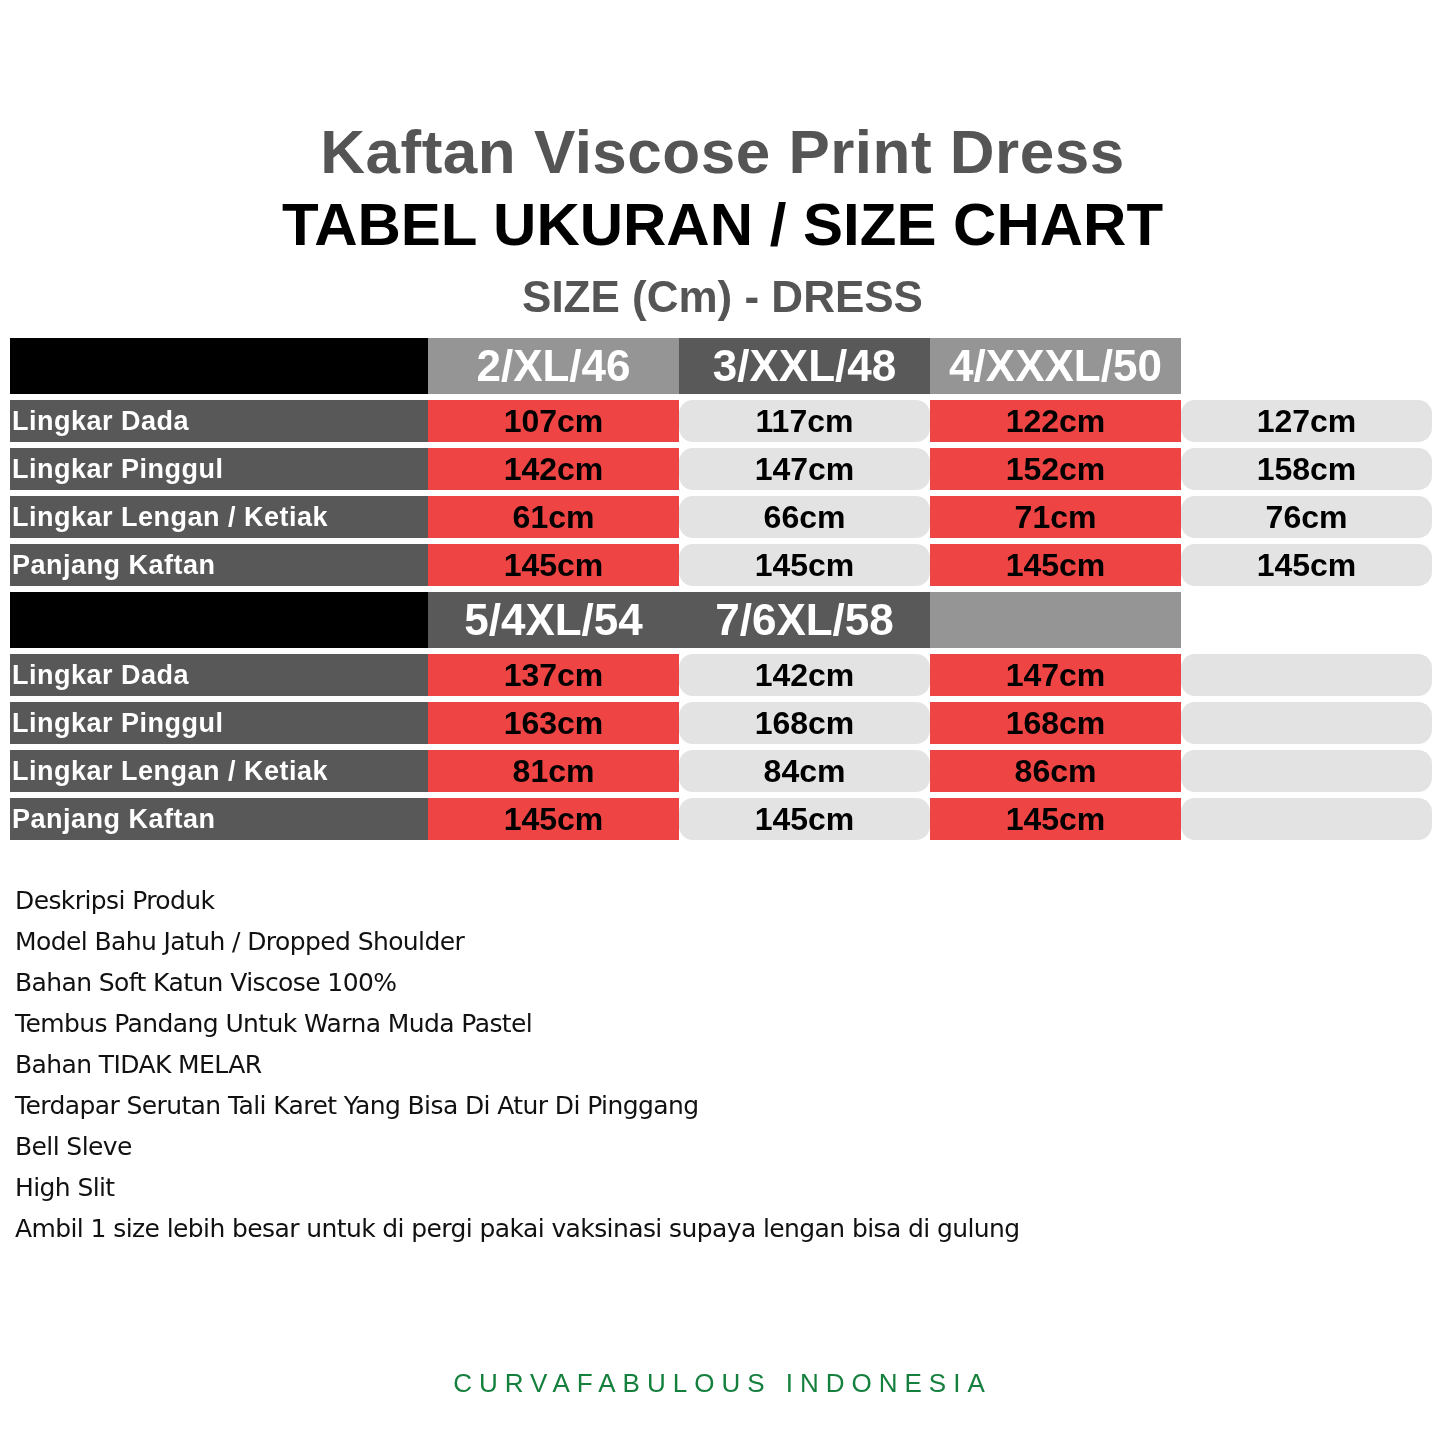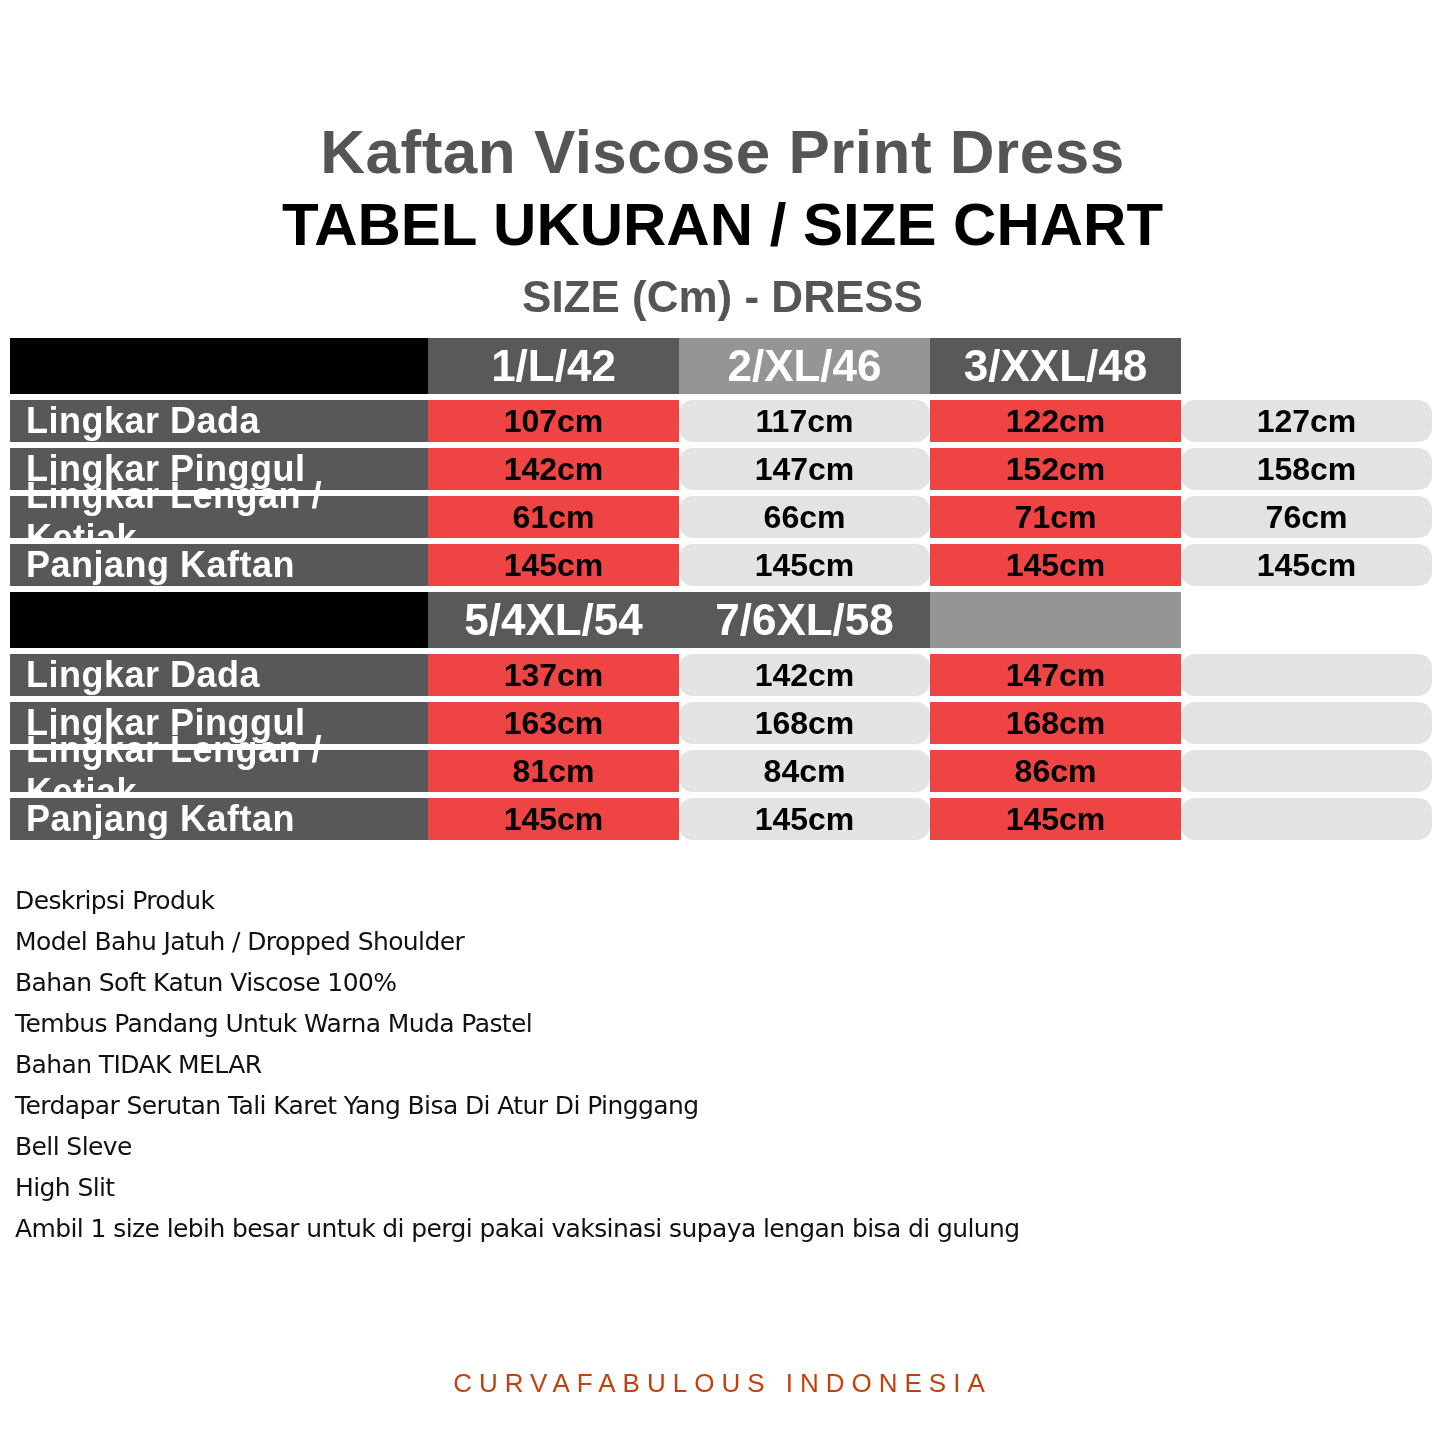--- a/index.html
+++ b/index.html
@@ -8,49 +8,49 @@
   .title1 { position: absolute; top: 116px; left: 0; width: 1445px; text-align: center;
             font-size: 62px; font-weight: bold; color: #555555; letter-spacing: 0.5px; }
   .title2 { position: absolute; top: 190px; left: 0; width: 1445px; text-align: center;
             font-size: 60px; font-weight: bold; color: #000000; }
   .title3 { position: absolute; top: 272px; left: 0; width: 1445px; text-align: center;
             font-size: 44px; font-weight: bold; color: #555555; }
   .block { position: absolute; left: 10px; width: 1423px; }
   .row { position: absolute; left: 0; width: 1423px; display: flex; }
   .cell { height: 100%; display: flex; align-items: center; justify-content: center;
           font-weight: bold; box-sizing: border-box; }
-  .lbl { width: 418px; justify-content: flex-start; padding-left: 16px;
-         background: #585858; color: #ffffff; font-size: 36px; letter-spacing: 0.5px; }
+  .lbl { width: 418px; justify-content: flex-start; padding-left: 2px;
+         background: #585858; color: #ffffff; font-size: 27px; letter-spacing: 0.5px; }
   .lbl-head { width: 418px; background: #000000; }
   .sz { width: 251px; }
   .hdr { font-size: 44px; color: #ffffff; }
   .hdr.c0, .hdr.c2 { background: #595959; }
   .hdr.c1, .hdr.c3 { background: #959595; }
   .val { font-size: 32px; color: #000000; }
   .val.c0, .val.c2 { background: #ef4444; }
   .val.c1, .val.c3 { background: #e3e3e3; border-radius: 14px; }
   .desc { position: absolute; left: 15px; top: 884px; font-family: "DejaVu Sans", sans-serif;
           font-size: 25px; color: #111111; }
   .desc div { height: 41px; line-height: 34px; letter-spacing: -0.6px; }
   .footer { position: absolute; top: 1368px; left: 0; width: 1445px; text-align: center;
-            font-size: 26px; letter-spacing: 7px; color: #c2410c; }
+            font-size: 26px; letter-spacing: 7px; color: #15803d; }
 </style>
 </head>
 <body>
 
 <div class="title1">Kaftan Viscose Print Dress</div>
 <div class="title2">TABEL UKURAN / SIZE CHART</div>
 <div class="title3">SIZE (Cm) - DRESS</div>
 
 <div class="block" style="top:338px; height:248px;">
   <div class="row" style="top:0; height:56px;">
     <div class="cell lbl-head"></div>
-    <div class="cell sz hdr c0">1/L/42</div>
     <div class="cell sz hdr c1">2/XL/46</div>
     <div class="cell sz hdr c2">3/XXL/48</div>
+    <div class="cell sz hdr c3">4/XXXL/50</div>
   </div>
   <div class="row" style="top:62px; height:42px;">
     <div class="cell lbl">Lingkar Dada</div>
     <div class="cell sz val c0">107cm</div>
     <div class="cell sz val c1">117cm</div>
     <div class="cell sz val c2">122cm</div>
     <div class="cell sz val c3">127cm</div>
   </div>
   <div class="row" style="top:110px; height:42px;">
     <div class="cell lbl">Lingkar Pinggul</div>

